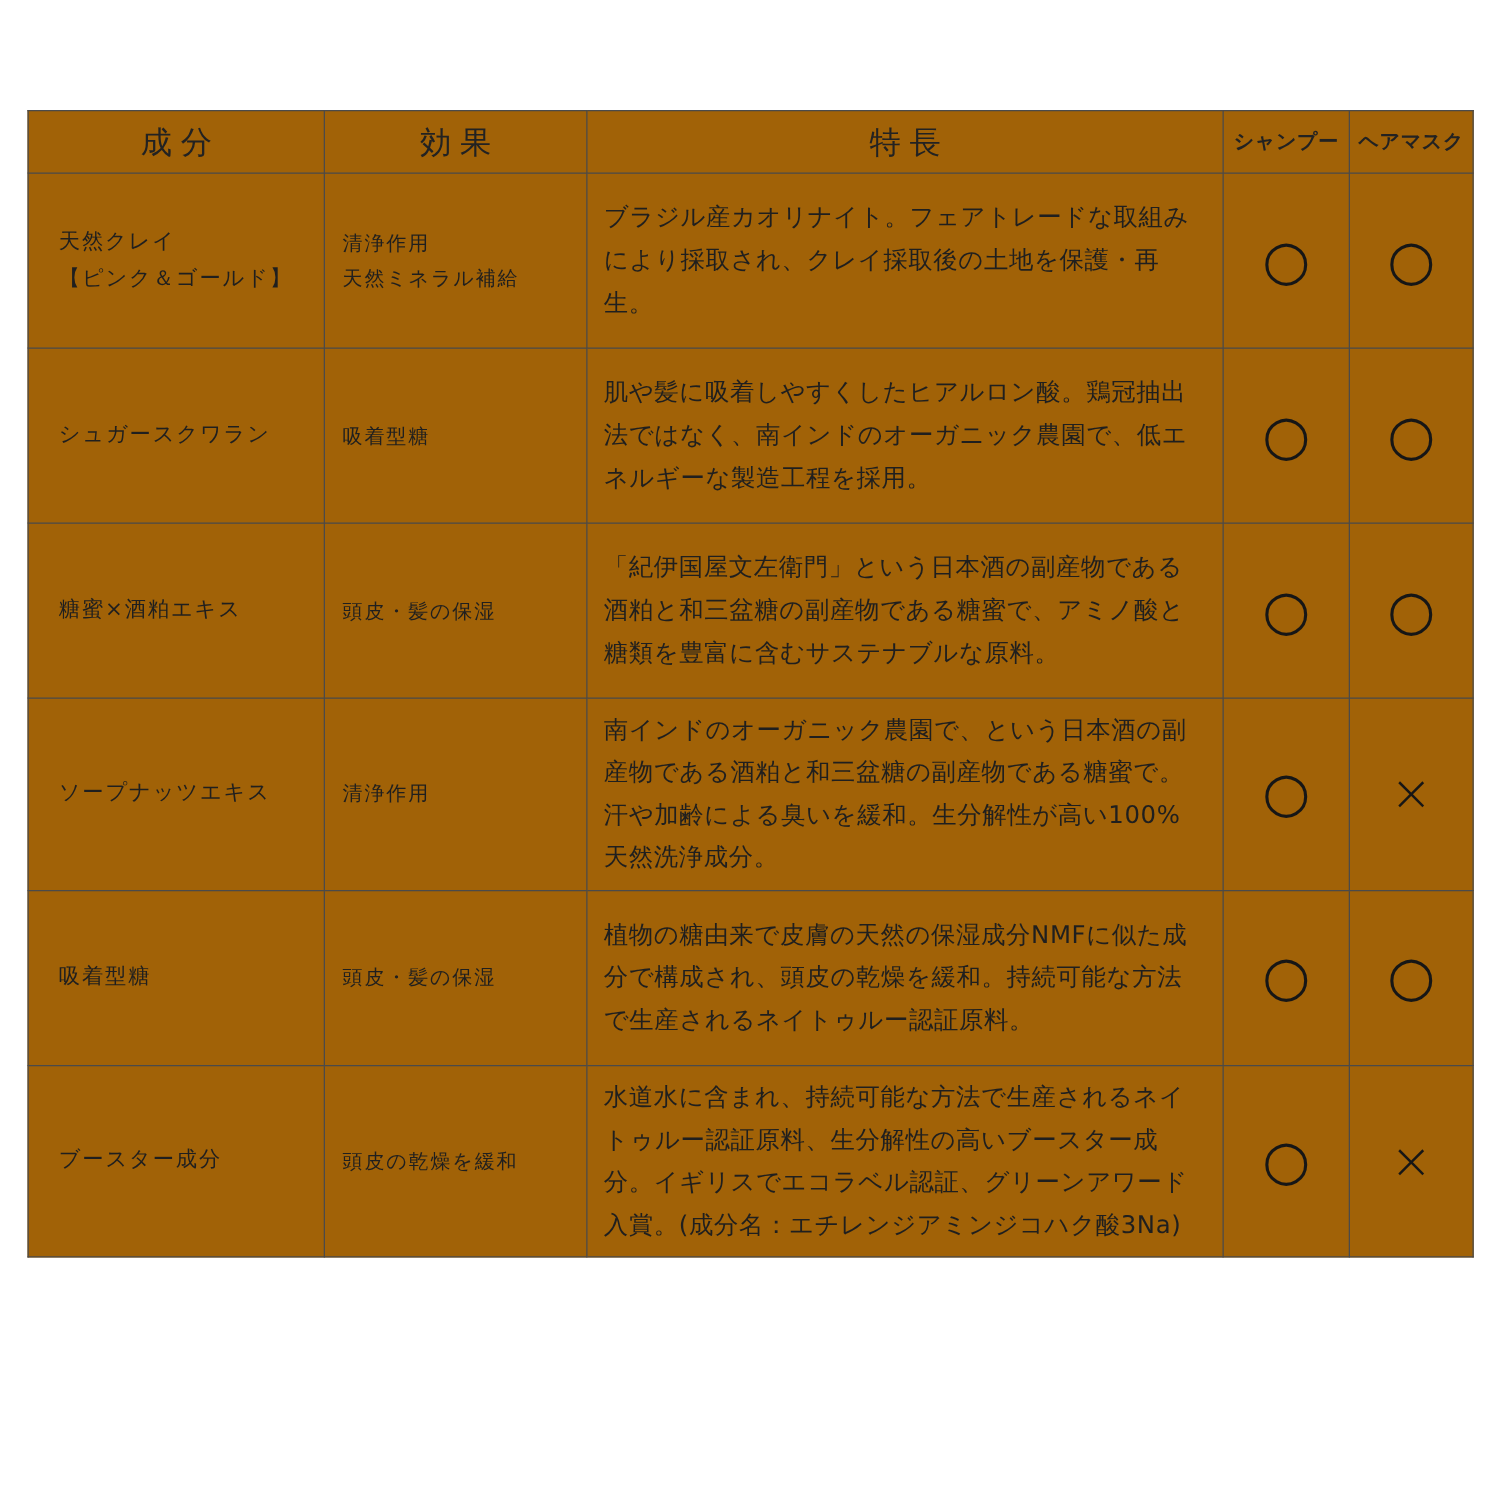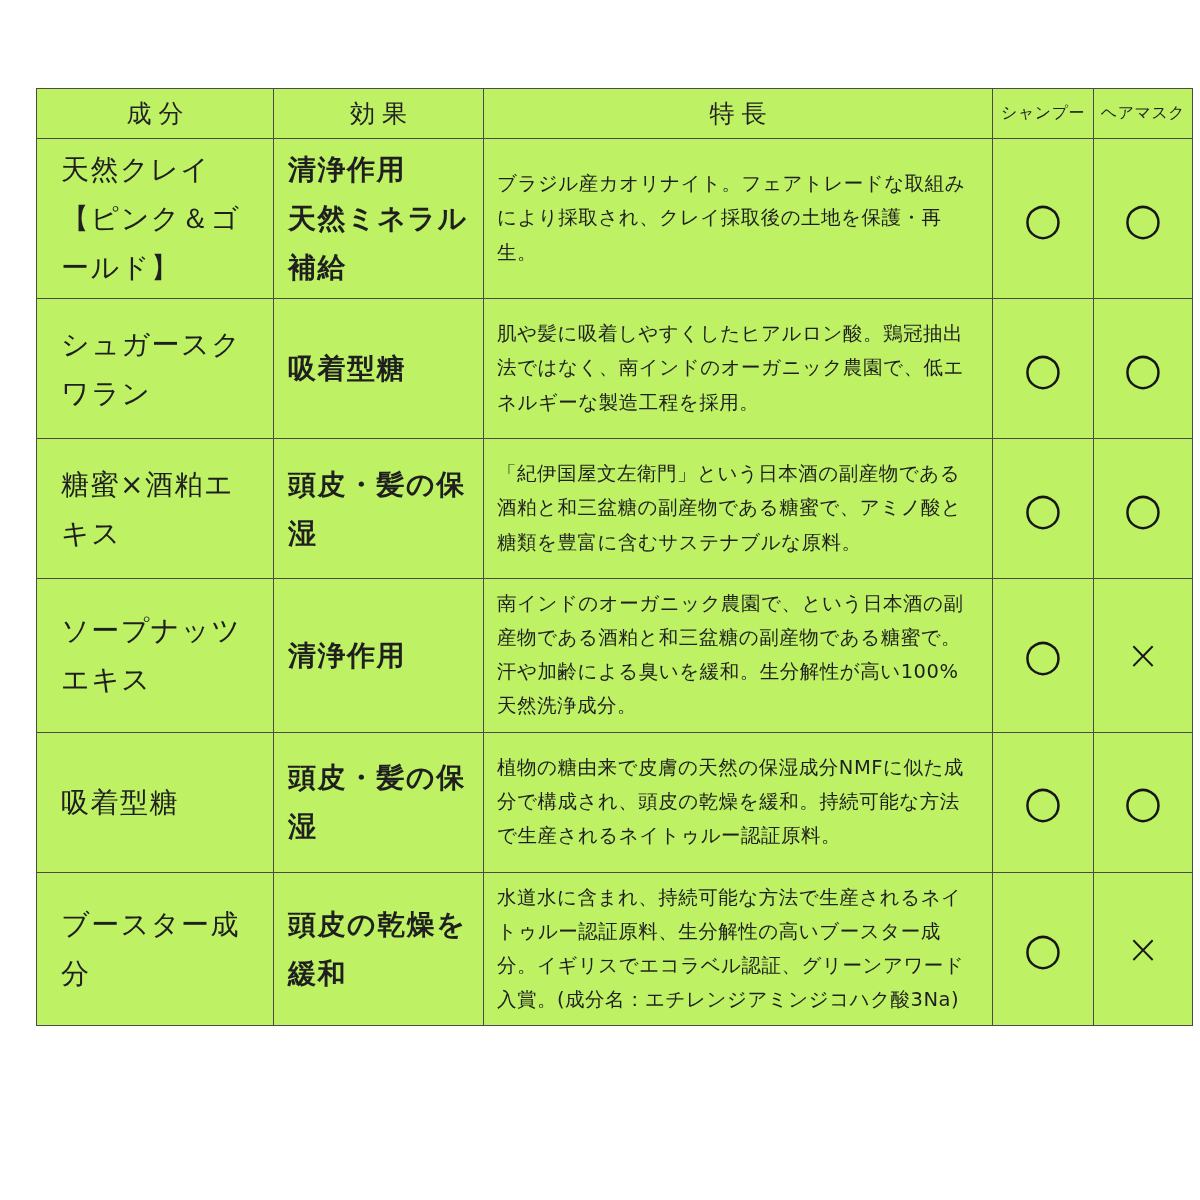--- a/index.html
+++ b/index.html
@@ -10,26 +10,26 @@
   body {
     width: 1200px;
     height: 1200px;
     position: relative;
     font-family: "DejaVu Sans", sans-serif;
     color: #1f1f1f;
     -webkit-font-smoothing: antialiased;
   }
   table.spec-table {
     position: absolute;
-    left: 36px;
+    left: 22px;
     top: 88px;
     width: 1156px;
     border-collapse: collapse;
     table-layout: fixed;
-    background: #bef264;
+    background: #a16207;
   }
   .spec-table th, .spec-table td {
     border: 1px solid #4a4a4a;
     vertical-align: middle;
     box-sizing: border-box;
     overflow: hidden;
   }
   .spec-table thead tr { height: 50px; }
   .spec-table tbody tr { height: 140px; }
   .spec-table tbody tr:last-child { height: 136px; }
@@ -37,41 +37,40 @@
   th.h-main {
     font-size: 25px;
     font-weight: 400;
     letter-spacing: 7px;
     text-indent: 7px;
     text-align: center;
     color: #222222;
   }
   th.h-small {
     font-size: 16px;
-    font-weight: 400;
+    font-weight: 700;
     letter-spacing: 0.5px;
     text-align: center;
     color: #222222;
   }
 
   td.c-ingredient {
     padding: 6px 10px 6px 24px;
-    font-size: 28px;
+    font-size: 17px;
     letter-spacing: 1.5px;
     line-height: 1.75;
     white-space: pre-line;
     margin-left: 26px;
   }
   td.c-effect {
     padding: 6px 8px 6px 14px;
-    font-size: 28px;
+    font-size: 16px;
     letter-spacing: 1.5px;
     line-height: 1.75;
     white-space: pre-line;
-    font-weight: bold;
   }
   td.c-feature {
     padding: 8px 14px 8px 13px;
     font-size: 19.5px;
     letter-spacing: 0.5px;
     line-height: 1.75;
   }
   td.c-mark {
     text-align: center;
     padding: 0;

